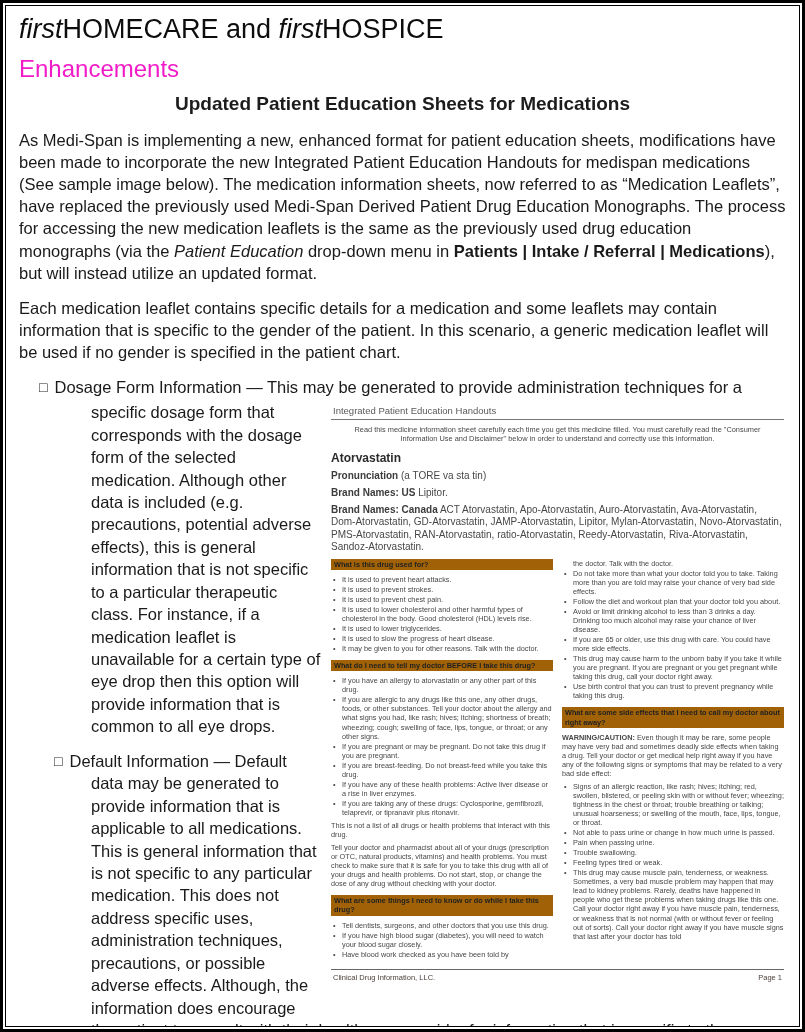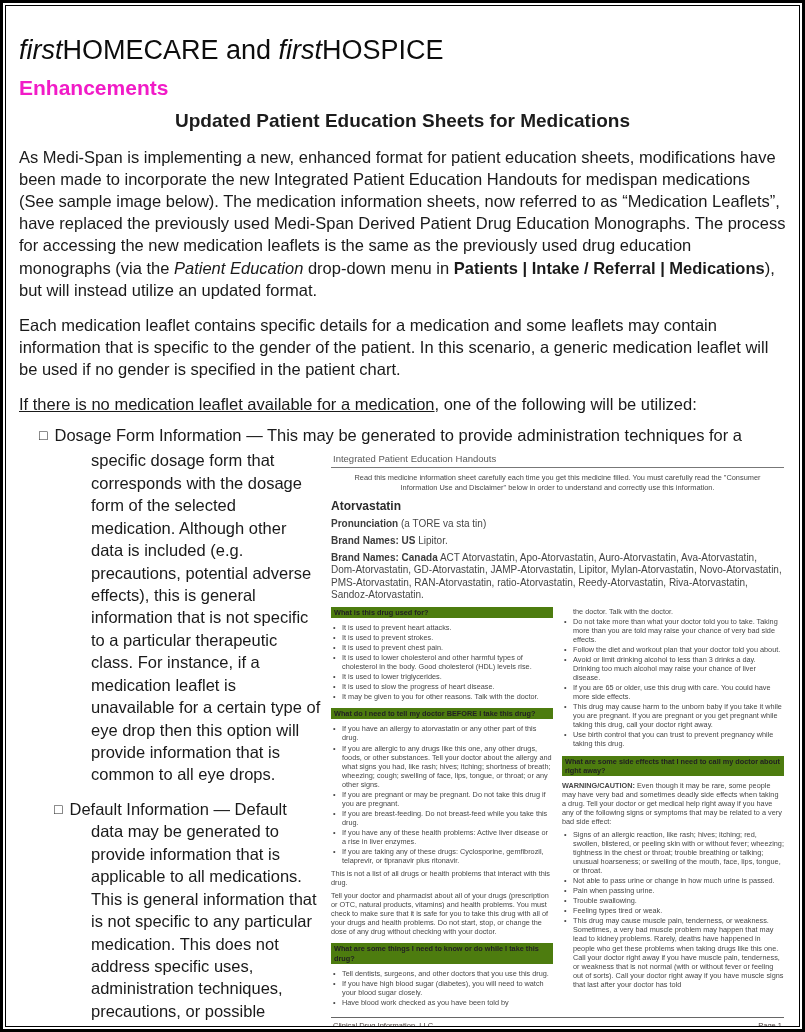--- a/index.html
+++ b/index.html
@@ -4,24 +4,24 @@
 <style>
   html,body{margin:0;padding:0;background:#fff;}
   .page{
     width:805px;height:1032px;box-sizing:border-box;
     border:3px solid #000;position:relative;background:#fff;
     font-family:"Liberation Sans",sans-serif;color:#1a1a1a;
   }
   .inner{
     position:absolute;top:2px;left:2px;right:2px;bottom:2px;
     border:1px solid #000;box-sizing:border-box;
-    padding:25px 13px 4px 13px;overflow:hidden;
+    padding:4px 13px 4px 13px;overflow:hidden;
   }
   h1.doc-title{font-size:27px;font-weight:400;margin:4px 0 10px;color:#0d0d0d;letter-spacing:0;}
-  h2.enh{font-size:21px;font-weight:700;margin:6px 0 10px;}
+  h2.enh{font-size:24px;font-weight:400;margin:6px 0 10px;}
   h3.article-title{font-size:19px;font-weight:700;text-align:center;margin:4px 0 14px;color:#1c1c1c;}
   p.body{font-size:16.5px;line-height:1.34;margin:0 0 13px;}
   p.lead{margin-bottom:9px;}
   .st-i{font-style:italic;}
   .st-b{font-weight:bold;}
   .st-u{text-decoration:underline;}
   .bullet-first{font-size:16.5px;line-height:1.34;margin:0 0 3px;padding-left:20px;}
   .sq{font-size:14px;margin-right:7px;position:relative;top:-1px;}
   .wraparea{overflow:visible;}
   .b1rest{font-size:16.5px;line-height:1.36;margin:0 0 12px 72px;}
@@ -32,21 +32,21 @@
     float:right;width:457px;margin:2px 0 20px 8px;box-sizing:border-box;
     color:#474747;background:#fff;padding:1px 2px;
   }
   .lf-head{font-size:9.5px;color:#5a5a5a;border-bottom:1px solid #777;padding:1px 2px 3px;}
   .lf-disc{font-size:7.4px;text-align:center;margin:5px 16px 7px;line-height:1.25;}
   .lf-drug{font-size:12px;font-weight:bold;color:#2b2b2b;margin:2px 0 5px;}
   .lf-meta{font-size:10px;margin:0 0 4.5px;line-height:1.25;}
   .lf-meta strong{color:#3c3c3c;}
   .lf-cols{display:flex;gap:9px;margin-top:5px;}
   .lf-col{flex:1;min-width:0;font-size:7.3px;line-height:1.24;}
-  .lf-h{background:#4d7c0f;font-weight:bold;padding:1px 3px;margin:7px 0 5px;color:#222;line-height:1.25;}
+  .lf-h{background:#a16207;font-weight:bold;padding:1px 3px;margin:7px 0 5px;color:#222;line-height:1.25;}
   .lf-col > .lf-h:first-child{margin-top:0;}
   .lf-ul{margin:0 0 4px;padding:0;list-style:none;}
   .lf-li{position:relative;padding-left:11px;margin:0 0 1px;}
   .lf-li::before{content:"\2022";position:absolute;left:2px;}
   .lf-p{margin:0 0 4px;}
   .lf-cont{margin:0 0 1px;padding-left:11px;}
   .lf-foot{display:flex;justify-content:space-between;border-top:1px solid #666;margin-top:6px;padding:3px 2px 0;font-size:7.5px;color:#4d413d;}
 </style>
 </head>
 <body>
@@ -57,21 +57,20 @@
     <h1 class="doc-title"><span class="st-i">first</span><span>HOMECARE and </span><span class="st-i">first</span><span>HOSPICE</span></h1>
 
     <h2 class="enh" id="enh" style="color: rgb(241, 27, 199);">Enhancements</h2>
 
     <h3 class="article-title">Updated Patient Education Sheets for Medications</h3>
 
     <p class="body"><span>As Medi-Span is implementing a new, enhanced format for patient education sheets, modifications have been made to incorporate the new Integrated Patient Education Handouts for medispan medications (See sample image below). The medication information sheets, now referred to as “Medication Leaflets”, have replaced the previously used Medi-Span Derived Patient Drug Education Monographs. The process for accessing the new medication leaflets is the same as the previously used drug education monographs (via the </span><span class="st-i">Patient Education</span><span> drop-down menu in </span><span class="st-b">Patients | Intake / Referral | Medications</span><span>), but will instead utilize an updated format.</span></p>
 
     <p class="body">Each medication leaflet contains specific details for a medication and some leaflets may contain information that is specific to the gender of the patient. In this scenario, a generic medication leaflet will be used if no gender is specified in the patient chart.</p>
 
-    <p class="body lead"><span class="st-u">If there is no medication leaflet available for a medication</span><span>, one of the following will be utilized:</span></p>
 
     <div class="bullet-first"><span class="sq">□</span><span>Dosage Form Information — This may be generated to provide administration techniques for a</span></div>
 
     <div class="wraparea">
 
       <div class="leaflet">
         <div class="lf-head">Integrated Patient Education Handouts</div>
         <div class="lf-disc">Read this medicine information sheet carefully each time you get this medicine filled. You must carefully read the "Consumer Information Use and Disclaimer" below in order to understand and correctly use this information.</div>
         <div class="lf-drug">Atorvastatin</div>
         <div class="lf-meta"><strong>Pronunciation</strong><span> (a TORE va sta tin)</span></div>

